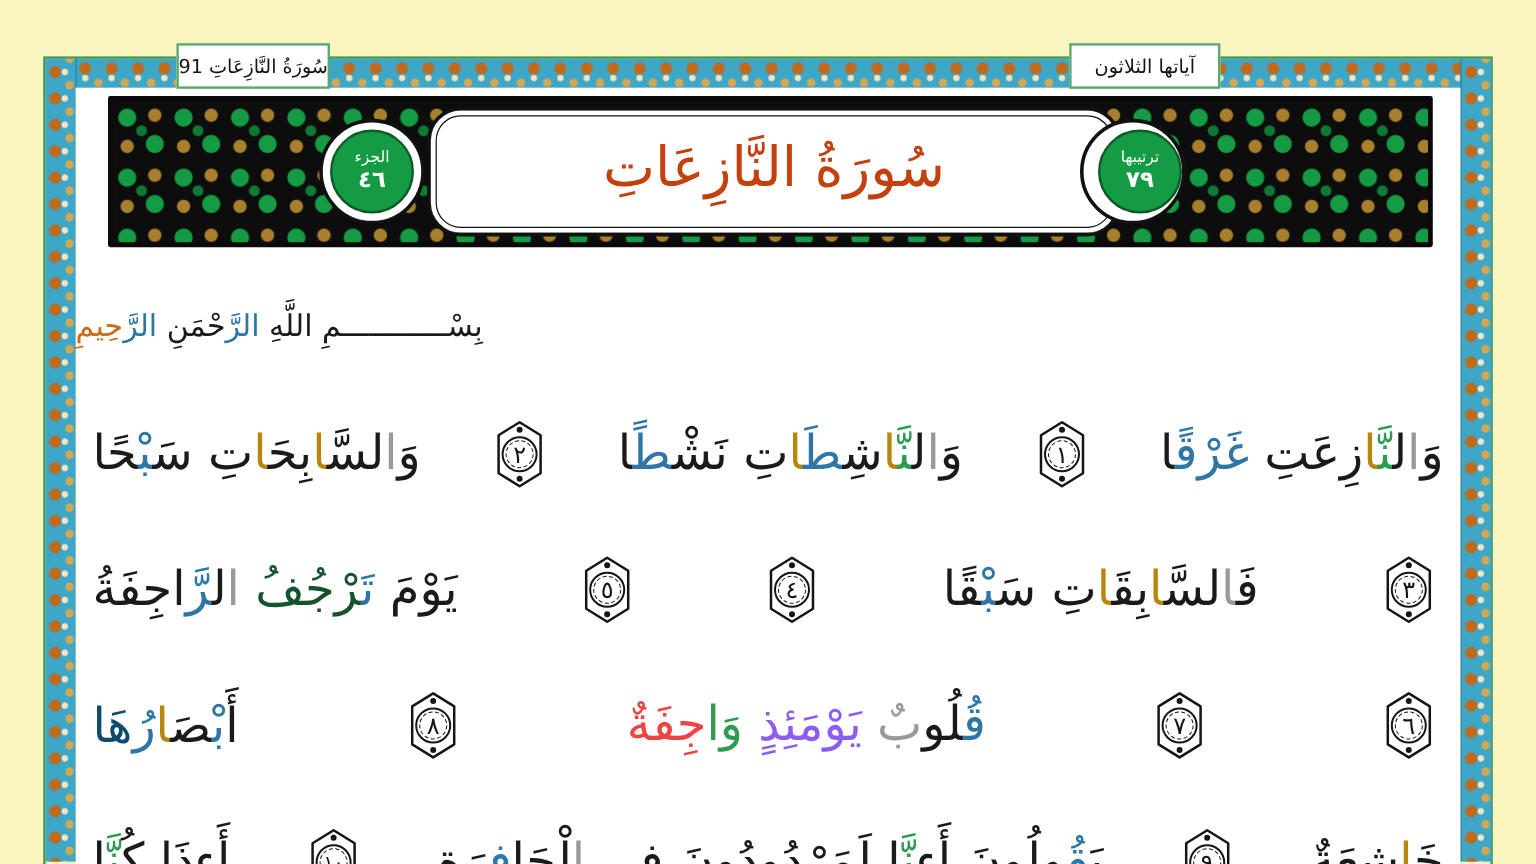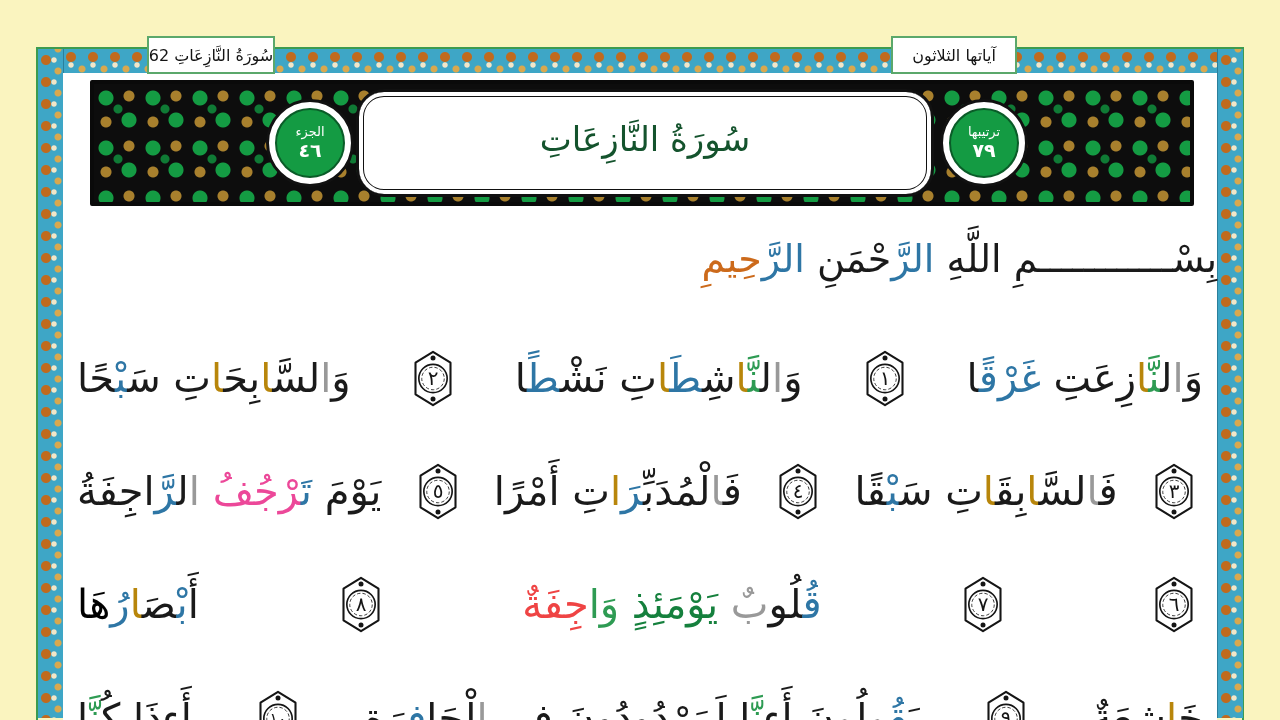--- a/index.html
+++ b/index.html
@@ -64,42 +64,42 @@
       radial-gradient(circle at 24px 25px, #0F7A35 0 4px, rgba(0,0,0,0) 5px);
     background-size:47px 50px;
   }
   .cartouche{
     position:absolute;left:262px;top:5px;width:578px;height:108px;box-sizing:border-box;
     background:#fff;border:3px solid #111;border-radius:28px;
     box-shadow:inset 0 0 0 4px #fff, inset 0 0 0 5px #111;
     display:flex;align-items:center;justify-content:center;
   }
   .surah-title{
-    direction:rtl;font-size:34px;color:#14532d;line-height:1;padding-bottom:8px;white-space:nowrap;
+    direction:rtl;font-size:46px;color:#c2410c;line-height:1;padding-bottom:8px;white-space:nowrap;
   }
   .med{
     position:absolute;top:15px;width:88px;height:88px;border-radius:50%;
     background:#fff;border:3px solid #111;box-sizing:border-box;
     display:flex;align-items:center;justify-content:center;
   }
   .med.lft{left:172px;}
-  .med.rgt{left:846px;}
+  .med.rgt{left:806px;justify-content:flex-end;}
   .med-inner{
     width:70px;height:70px;border-radius:50%;background:#149B43;border:2px solid #0A5C28;
     box-sizing:border-box;display:flex;flex-direction:column;align-items:center;justify-content:center;
     color:#fff;direction:rtl;line-height:1.15;
   }
   .med-label{font-size:13px;}
   .med-value{font-size:19px;font-weight:bold;}
 
   
   .bismillah{
-    position:absolute;left:0;right:0;top:136px;height:100px;
-    display:flex;align-items:center;justify-content:flex-start;
-    direction:rtl;font-size:38px;color:#1A1A1A;white-space:nowrap;
+    position:absolute;left:0;right:0;top:148px;height:100px;
+    display:flex;align-items:center;justify-content:flex-end;
+    direction:rtl;font-size:25px;color:#1A1A1A;white-space:nowrap;
   }
   .qline{
     position:absolute;left:14px;right:14px;height:110px;
     display:flex;align-items:center;justify-content:space-between;
     direction:rtl;font-size:40px;color:#1A1A1A;
   }
   .qline.l0{top:250px;}
   .qline.l1{top:363px;}
   .qline.l2{top:476px;}
   .qline.l3{top:590px;}
@@ -109,21 +109,21 @@
 </style>
 </head>
 <body>
 
 <div class="frame-outline"></div>
 <div class="strip h"></div>
 <div class="strip v left"></div>
 <div class="strip v right"></div>
 
 <div class="top-label lft">
-  <span>سُورَةُ النَّازِعَاتِ 62</span>
+  <span>سُورَةُ النَّازِعَاتِ 91</span>
 </div>
 <div class="top-label rgt">
   <span>آياتها الثلاثون</span>
 </div>
 
 <div class="page">
 
   <div class="band">
     <div class="cartouche">
       <div class="surah-title">سُورَةُ النَّازِعَاتِ</div>
@@ -186,32 +186,31 @@
       <span class="vmark">
         <svg viewBox="0 0 60 68" width="50" height="57">
           <path d="M30 2 L51 15 L51 53 L30 66 L9 53 L9 15 Z" fill="#ffffff" stroke="#151515" stroke-width="2.5" stroke-linejoin="round"></path>
           <circle cx="30" cy="34" r="17" fill="none" stroke="#151515" stroke-width="2"></circle>
           <circle cx="30" cy="34" r="13.5" fill="none" stroke="#151515" stroke-width="1" stroke-dasharray="4 2.5"></circle>
           <circle cx="30" cy="9.5" r="3" fill="#151515"></circle>
           <circle cx="30" cy="58.5" r="3" fill="#151515"></circle>
           <text x="30" y="34" text-anchor="middle" dominant-baseline="central" font-family="DejaVu Sans, sans-serif" font-size="24" fill="#151515">٤</text>
         </svg>
       </span>
-      <span class="phrase"><span style="color: rgb(26, 26, 26);">فَ</span><span style="color: rgb(153, 153, 153);">ا</span><span style="color: rgb(26, 26, 26);">لْمُدَبِّ</span><span style="color: rgb(46, 118, 165);">رَ</span><span style="color: rgb(184, 134, 11);">ا</span><span style="color: rgb(26, 26, 26);">تِ </span><span style="color: rgb(26, 26, 26);">أَمْرًا</span></span>
       <span class="vmark">
         <svg viewBox="0 0 60 68" width="50" height="57">
           <path d="M30 2 L51 15 L51 53 L30 66 L9 53 L9 15 Z" fill="#ffffff" stroke="#151515" stroke-width="2.5" stroke-linejoin="round"></path>
           <circle cx="30" cy="34" r="17" fill="none" stroke="#151515" stroke-width="2"></circle>
           <circle cx="30" cy="34" r="13.5" fill="none" stroke="#151515" stroke-width="1" stroke-dasharray="4 2.5"></circle>
           <circle cx="30" cy="9.5" r="3" fill="#151515"></circle>
           <circle cx="30" cy="58.5" r="3" fill="#151515"></circle>
           <text x="30" y="34" text-anchor="middle" dominant-baseline="central" font-family="DejaVu Sans, sans-serif" font-size="24" fill="#151515">٥</text>
         </svg>
       </span>
-      <span class="phrase"><span style="color: rgb(26, 26, 26);">يَوْمَ </span><span style="color: rgb(46, 118, 165);">تَ</span><span style="color: #ec4899;">رْجُفُ </span><span style="color: rgb(153, 153, 153);">ا</span><span style="color: rgb(26, 26, 26);">ل</span><span style="color: rgb(46, 118, 165);">رَّ</span><span style="color: rgb(26, 26, 26);">اجِفَةُ</span></span>
+      <span class="phrase"><span style="color: rgb(26, 26, 26);">يَوْمَ </span><span style="color: rgb(46, 118, 165);">تَ</span><span style="color: #14532d;">رْجُفُ </span><span style="color: rgb(153, 153, 153);">ا</span><span style="color: rgb(26, 26, 26);">ل</span><span style="color: rgb(46, 118, 165);">رَّ</span><span style="color: rgb(26, 26, 26);">اجِفَةُ</span></span>
     </div>
   <div class="qline l2">
       <span class="vmark">
         <svg viewBox="0 0 60 68" width="50" height="57">
           <path d="M30 2 L51 15 L51 53 L30 66 L9 53 L9 15 Z" fill="#ffffff" stroke="#151515" stroke-width="2.5" stroke-linejoin="round"></path>
           <circle cx="30" cy="34" r="17" fill="none" stroke="#151515" stroke-width="2"></circle>
           <circle cx="30" cy="34" r="13.5" fill="none" stroke="#151515" stroke-width="1" stroke-dasharray="4 2.5"></circle>
           <circle cx="30" cy="9.5" r="3" fill="#151515"></circle>
           <circle cx="30" cy="58.5" r="3" fill="#151515"></circle>
           <text x="30" y="34" text-anchor="middle" dominant-baseline="central" font-family="DejaVu Sans, sans-serif" font-size="24" fill="#151515">٦</text>
@@ -220,32 +219,32 @@
       <span class="vmark">
         <svg viewBox="0 0 60 68" width="50" height="57">
           <path d="M30 2 L51 15 L51 53 L30 66 L9 53 L9 15 Z" fill="#ffffff" stroke="#151515" stroke-width="2.5" stroke-linejoin="round"></path>
           <circle cx="30" cy="34" r="17" fill="none" stroke="#151515" stroke-width="2"></circle>
           <circle cx="30" cy="34" r="13.5" fill="none" stroke="#151515" stroke-width="1" stroke-dasharray="4 2.5"></circle>
           <circle cx="30" cy="9.5" r="3" fill="#151515"></circle>
           <circle cx="30" cy="58.5" r="3" fill="#151515"></circle>
           <text x="30" y="34" text-anchor="middle" dominant-baseline="central" font-family="DejaVu Sans, sans-serif" font-size="24" fill="#151515">٧</text>
         </svg>
       </span>
-      <span class="phrase"><span style="color: rgb(46, 118, 165);">قُ</span><span style="color: rgb(26, 26, 26);">لُو</span><span style="color: rgb(153, 153, 153);">بٌ </span><span style="color: #15803d;">يَوْمَئِذٍ </span><span style="color: rgb(46, 155, 83);">وَا</span><span style="color: #ef4444;">جِفَةٌ</span></span>
+      <span class="phrase"><span style="color: rgb(46, 118, 165);">قُ</span><span style="color: rgb(26, 26, 26);">لُو</span><span style="color: rgb(153, 153, 153);">بٌ </span><span style="color: #8b5cf6;">يَوْمَئِذٍ </span><span style="color: rgb(46, 155, 83);">وَا</span><span style="color: #ef4444;">جِفَةٌ</span></span>
       <span class="vmark">
         <svg viewBox="0 0 60 68" width="50" height="57">
           <path d="M30 2 L51 15 L51 53 L30 66 L9 53 L9 15 Z" fill="#ffffff" stroke="#151515" stroke-width="2.5" stroke-linejoin="round"></path>
           <circle cx="30" cy="34" r="17" fill="none" stroke="#151515" stroke-width="2"></circle>
           <circle cx="30" cy="34" r="13.5" fill="none" stroke="#151515" stroke-width="1" stroke-dasharray="4 2.5"></circle>
           <circle cx="30" cy="9.5" r="3" fill="#151515"></circle>
           <circle cx="30" cy="58.5" r="3" fill="#151515"></circle>
           <text x="30" y="34" text-anchor="middle" dominant-baseline="central" font-family="DejaVu Sans, sans-serif" font-size="24" fill="#151515">٨</text>
         </svg>
       </span>
-      <span class="phrase"><span style="color: rgb(26, 26, 26);">أَ</span><span style="color: rgb(46, 118, 165);">بْ</span><span style="color: rgb(26, 26, 26);">صَ</span><span style="color: rgb(184, 134, 11);">ا</span><span style="color: rgb(46, 118, 165);">رُ</span><span style="color: #000000; font-family: Liberation Serif, serif;">هَا</span></span>
+      <span class="phrase"><span style="color: rgb(26, 26, 26);">أَ</span><span style="color: rgb(46, 118, 165);">بْ</span><span style="color: rgb(26, 26, 26);">صَ</span><span style="color: rgb(184, 134, 11);">ا</span><span style="color: rgb(46, 118, 165);">رُ</span><span style="color: #0c4a6e; font-family: Liberation Serif, serif;">هَا</span></span>
     </div>
   <div class="qline l3">
       <span class="phrase"><span style="color: rgb(26, 26, 26);">خَ</span><span style="color: rgb(184, 134, 11);">ا</span><span style="color: rgb(26, 26, 26);">شِعَةٌ</span></span>
       <span class="vmark">
         <svg viewBox="0 0 60 68" width="50" height="57">
           <path d="M30 2 L51 15 L51 53 L30 66 L9 53 L9 15 Z" fill="#ffffff" stroke="#151515" stroke-width="2.5" stroke-linejoin="round"></path>
           <circle cx="30" cy="34" r="17" fill="none" stroke="#151515" stroke-width="2"></circle>
           <circle cx="30" cy="34" r="13.5" fill="none" stroke="#151515" stroke-width="1" stroke-dasharray="4 2.5"></circle>
           <circle cx="30" cy="9.5" r="3" fill="#151515"></circle>
           <circle cx="30" cy="58.5" r="3" fill="#151515"></circle>

